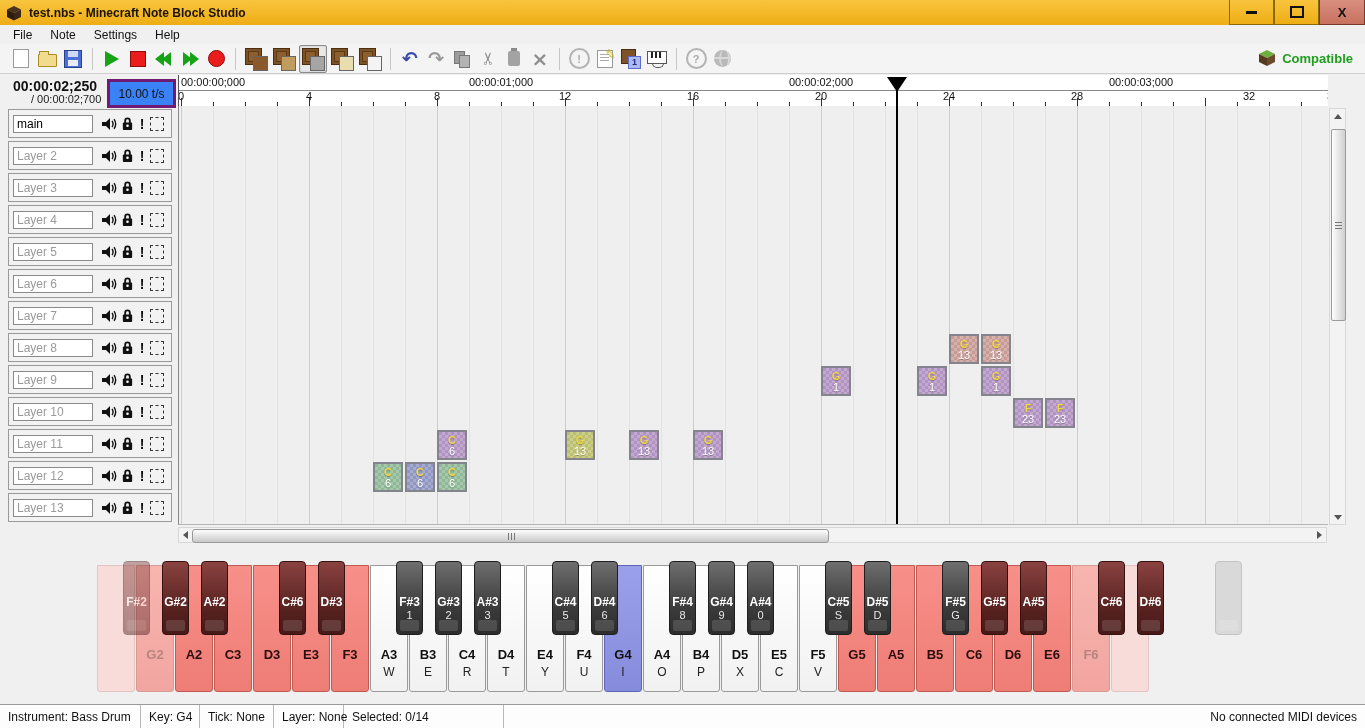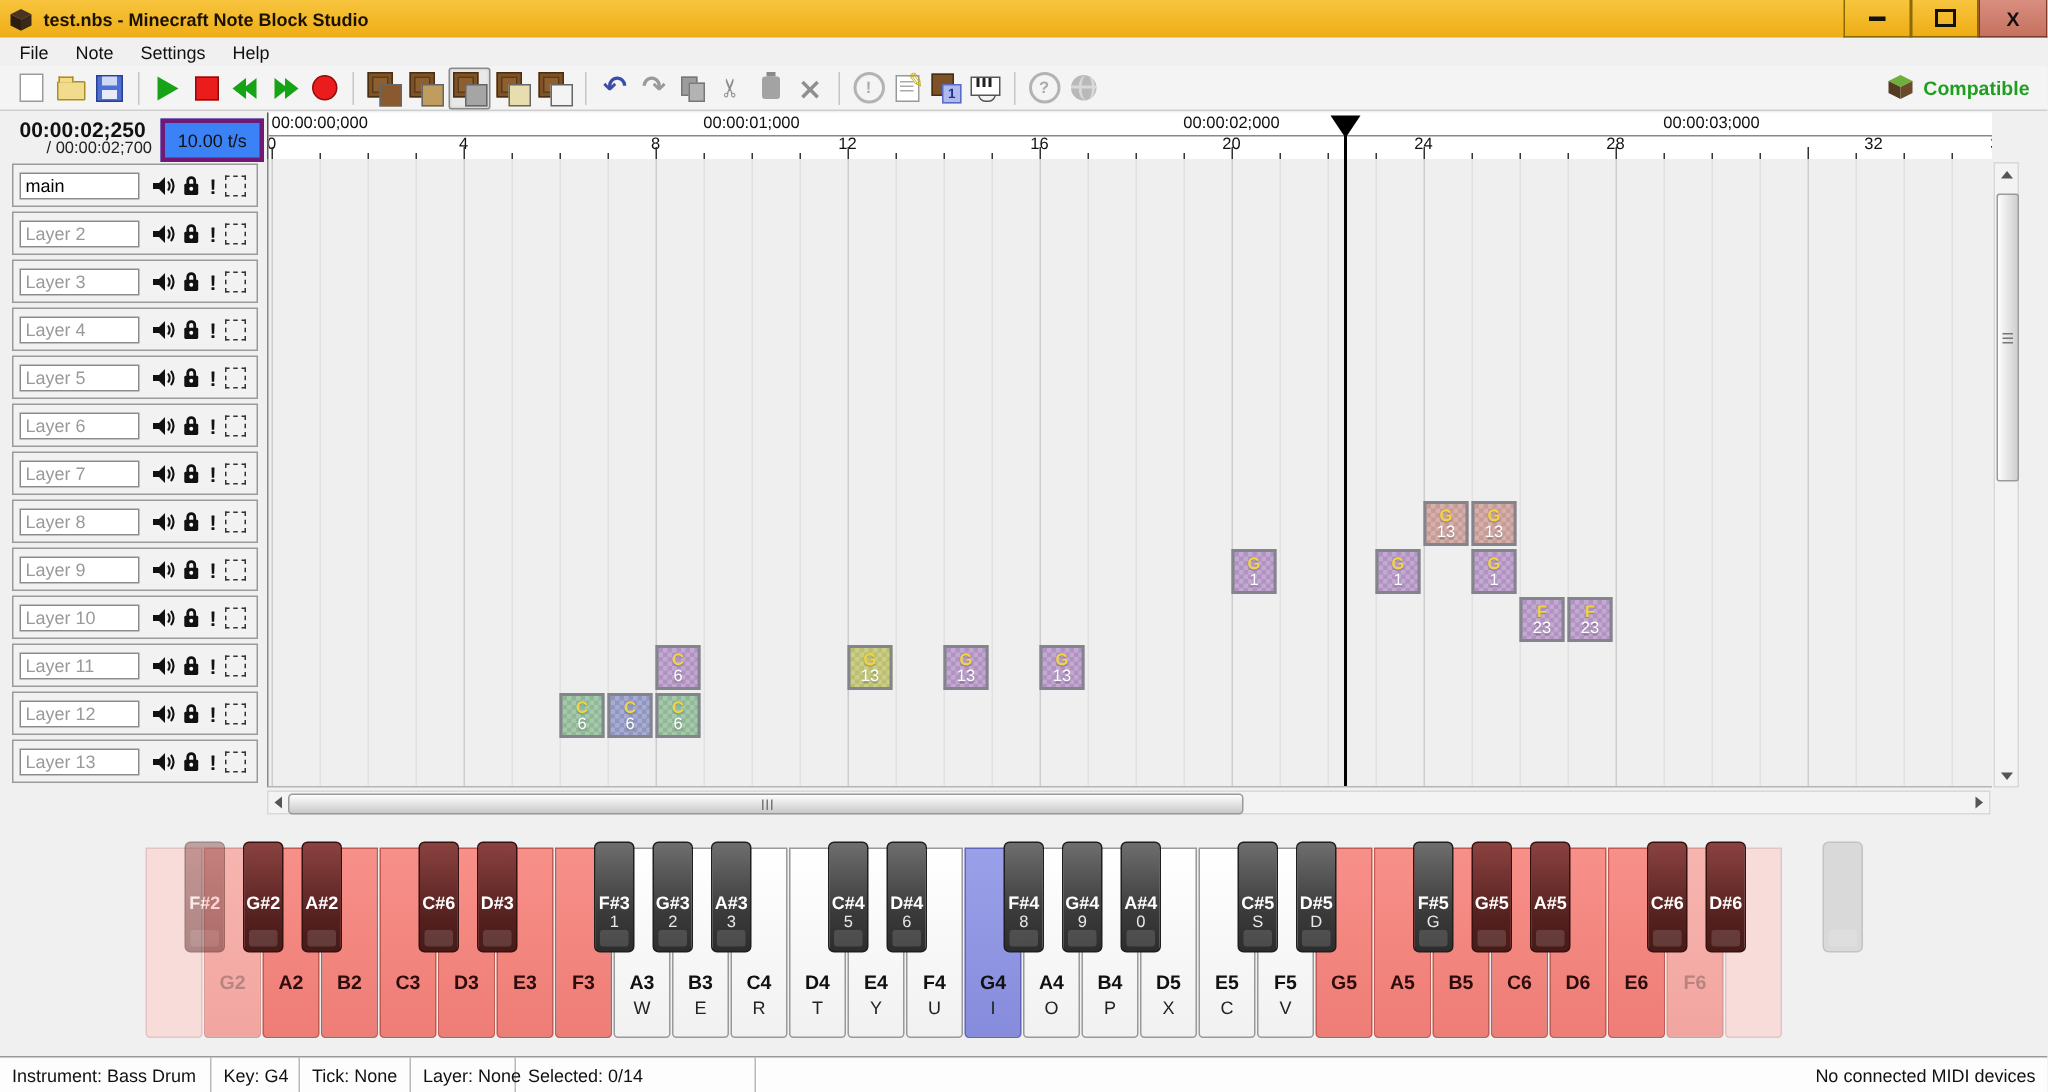--- a/index.html
+++ b/index.html
@@ -719,23 +719,20 @@
 
 <div class="piano" id="piano">
     <div class="wkey ghost"></div>
     <div class="wkey dim">
       <div class="kname">G2</div>
     </div>
     <div class="wkey out">
       <div class="kname">A2</div>
     </div>
     <div class="wkey out">
-      <div class="kname">B2</div>
-    </div>
-    <div class="wkey out">
       <div class="kname">C3</div>
     </div>
     <div class="wkey out">
       <div class="kname">D3</div>
     </div>
     <div class="wkey out">
       <div class="kname">E3</div>
     </div>
     <div class="wkey out">
       <div class="kname">F3</div>

